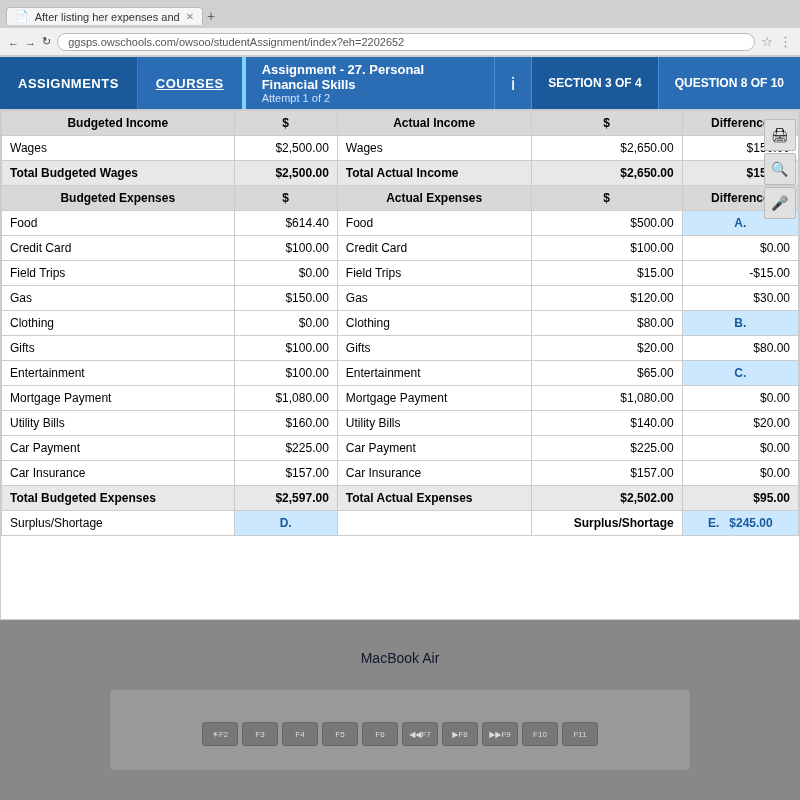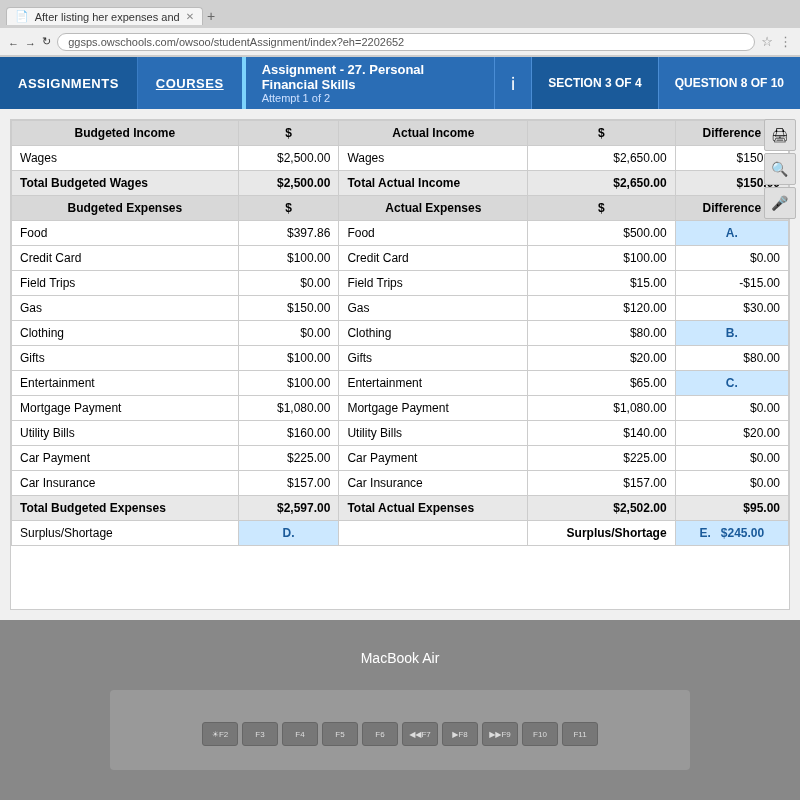--- a/index.html
+++ b/index.html
@@ -148,21 +148,20 @@
       font-size: 12px;
       font-weight: bold;
       border-left: 1px solid #4a8dd5;
     }
 
     
     .main-content {
       background: #f0f0f0;
       flex: 1;
       display: flex;
-      padding: 10px;
       position: relative;
     }
 
     .table-container {
       background: white;
       border: 1px solid #ccc;
       flex: 1;
       overflow: hidden;
     }
 
@@ -240,21 +239,21 @@
     .laptop-bottom {
       background: #888;
       height: 180px;
       display: flex;
       flex-direction: column;
       align-items: center;
       justify-content: center;
       position: relative;
     }
     .laptop-label {
-      color: #ffffff;
+      color: #0f172a;
       font-size: 14px;
       font-family: Arial, sans-serif;
       margin-bottom: 24px;
     }
     .keyboard-row {
       display: flex;
       gap: 4px;
       margin-top: 8px;
     }
     .key {
@@ -358,21 +357,21 @@
         <tr class="subheader-row">
           <td>Budgeted Expenses</td>
           <td>$</td>
           <td>Actual Expenses</td>
           <td>$</td>
           <td>Difference</td>
         </tr>
 
         <tr>
           <td>Food</td>
-          <td class="money-cell">$397.86</td>
+          <td class="money-cell">$614.40</td>
           <td>Food</td>
           <td class="money-cell">$500.00</td>
           <td class="answer-cell">A.</td>
         </tr>
 
         <tr>
           <td>Credit Card</td>
           <td class="money-cell">$100.00</td>
           <td>Credit Card</td>
           <td class="money-cell">$100.00</td>

